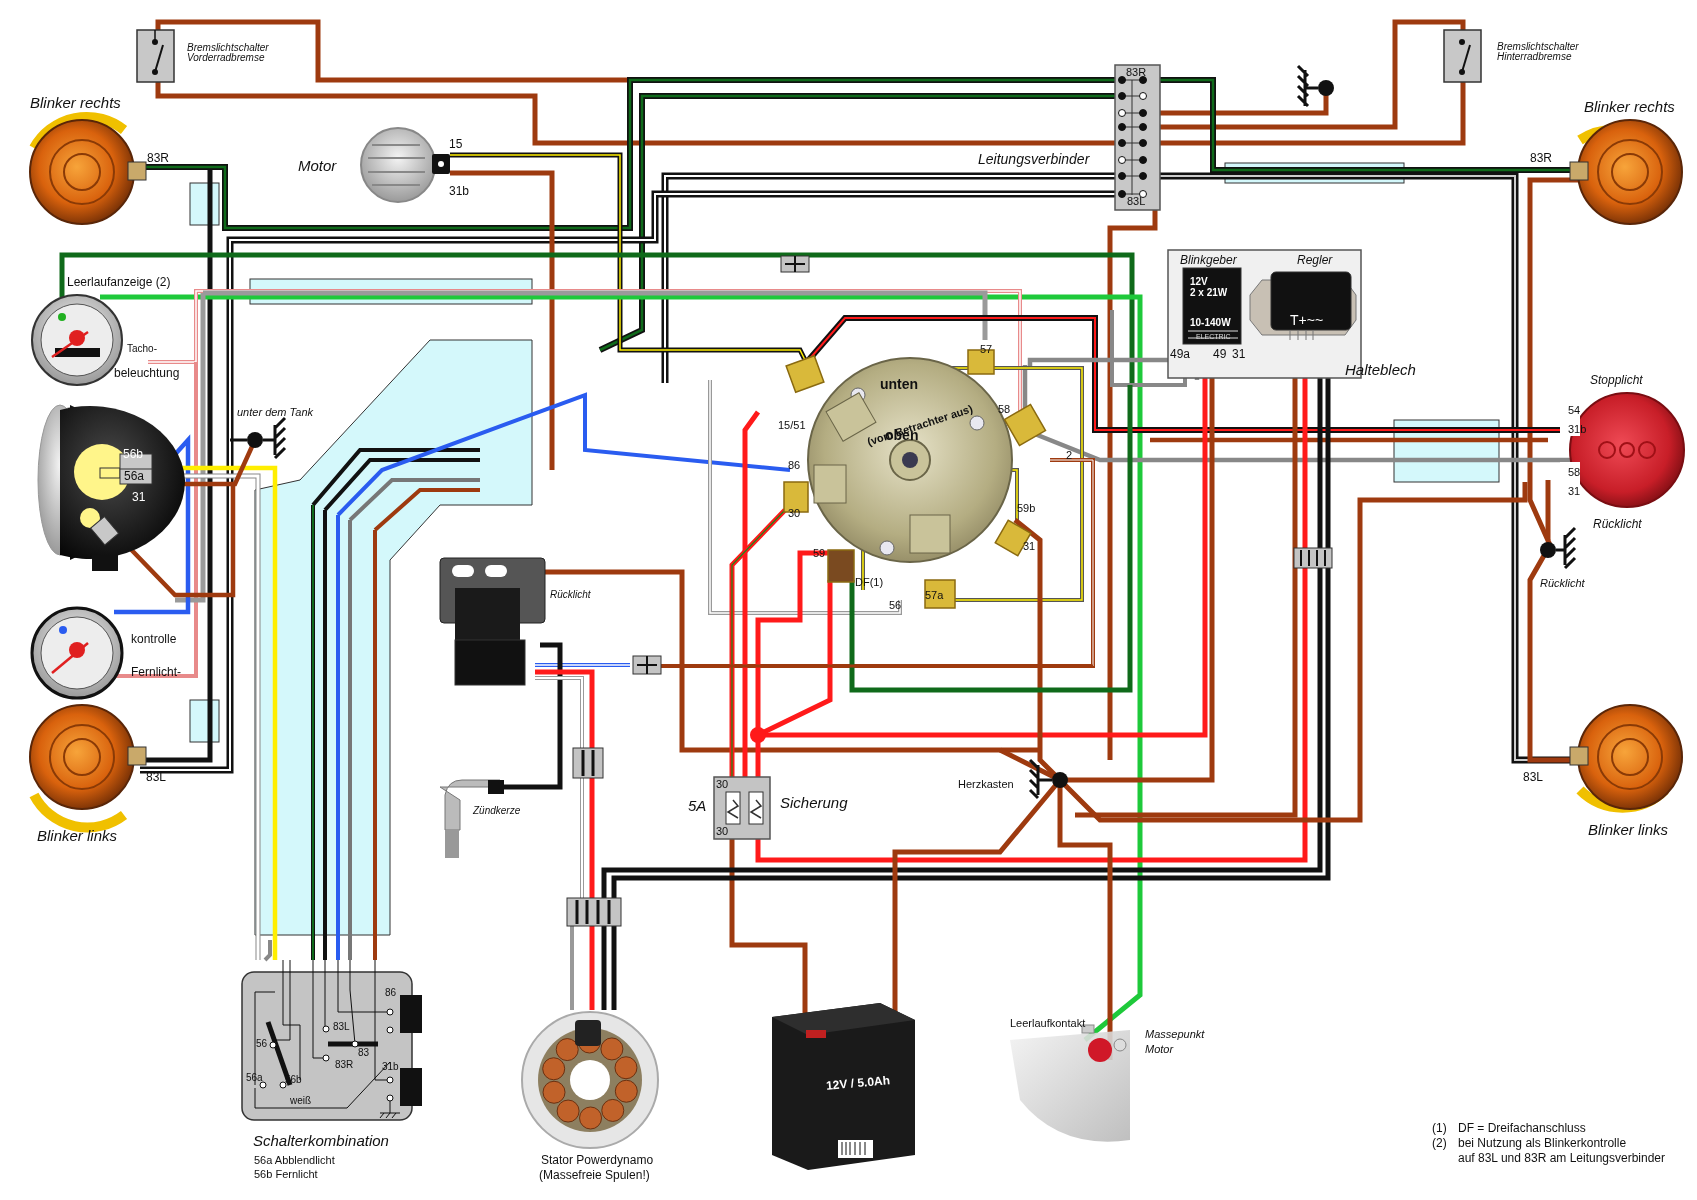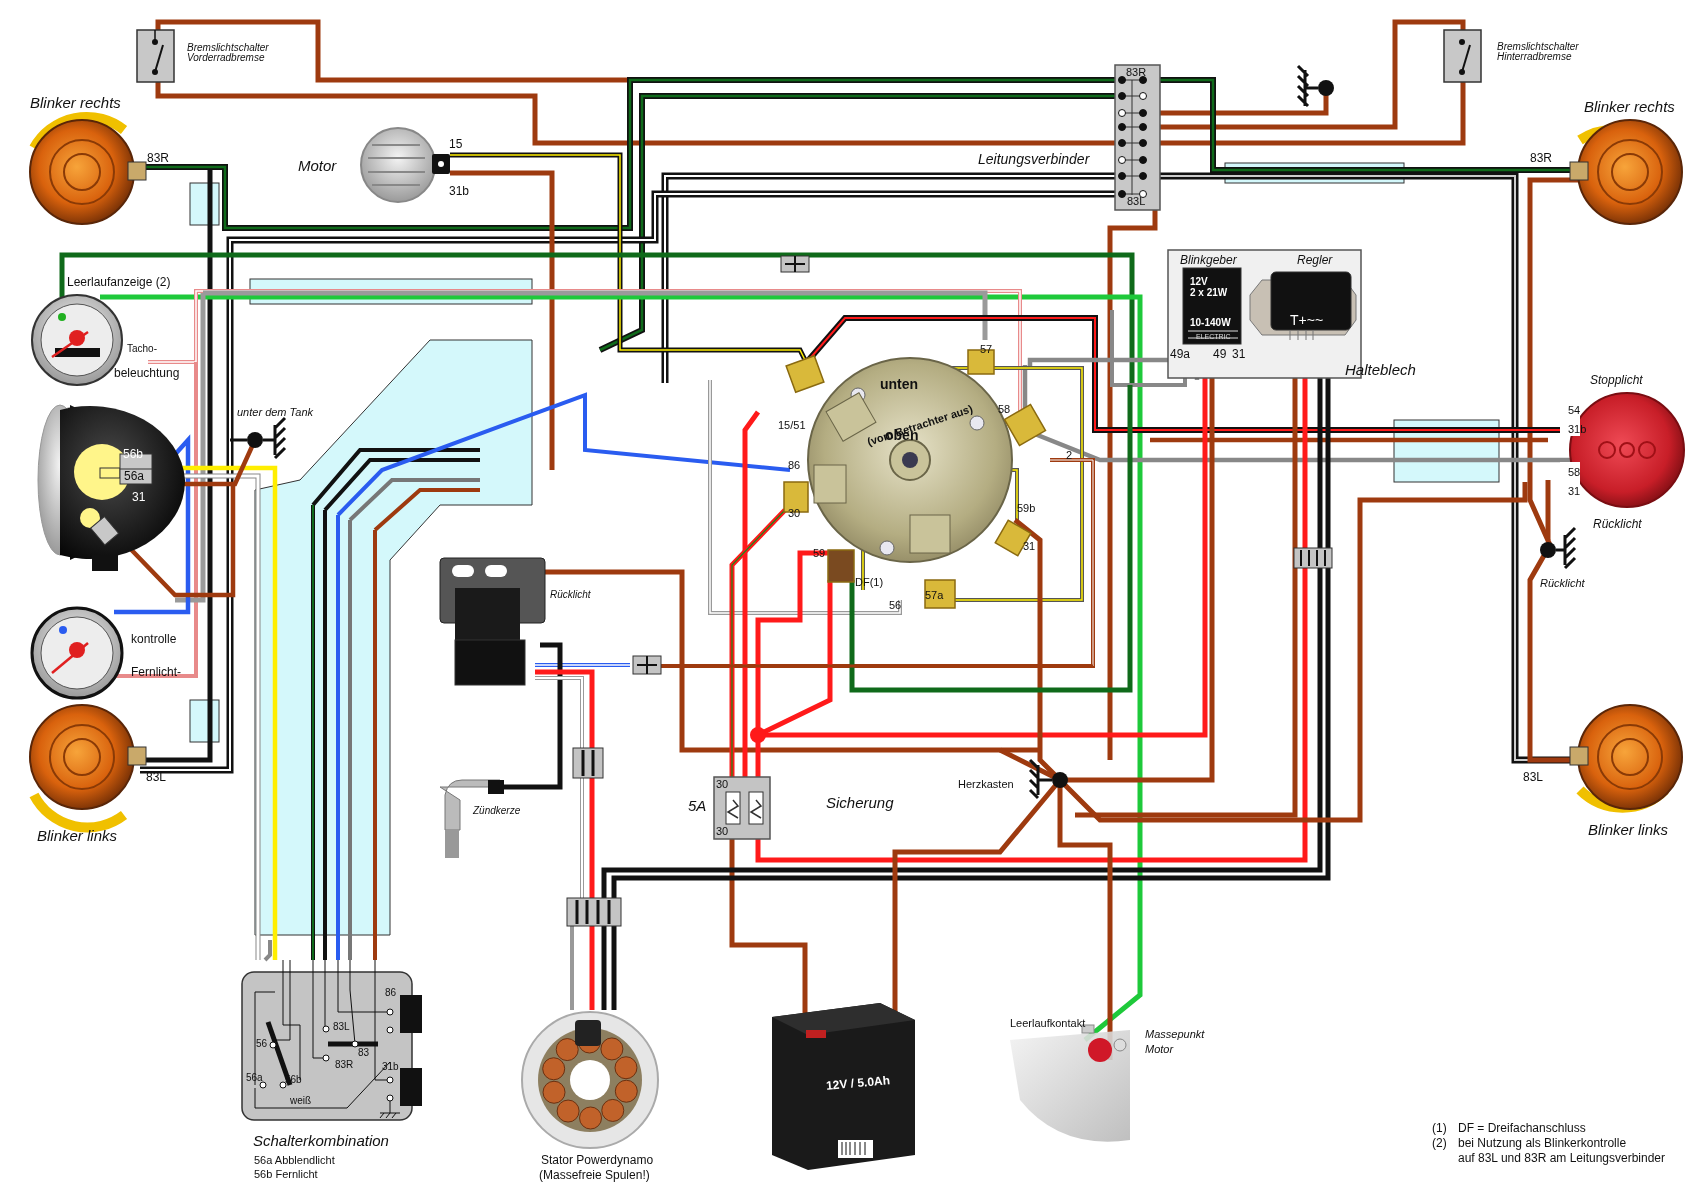--- a/index.html
+++ b/index.html
@@ -538,21 +538,21 @@
 <div class="lbl l11" style="left:1066px;top:450px;">2</div>
 <div class="lbl l11" style="left:998px;top:404px;">58</div>
 <div class="lbl l11" style="left:980px;top:344px;">57</div>
 <div class="lbl l14" style="left:880px;top:377px;font-weight:bold;">unten</div>
 <div class="lbl l14" style="left:885px;top:392px;font-weight:bold;margin-top:36px;">oben</div>
 <div class="lbl l11" style="left:865px;top:420px;transform:rotate(-18deg);font-weight:bold;">(vom Betrachter aus)</div>
 
 <div class="lbl it l13" style="left:550px;top:590px;">Rücklicht</div>
 <div class="lbl it l13" style="left:473px;top:806px;">Zündkerze</div>
 
-<div class="lbl it l15" style="left:780px;top:795px;margin-left:46px;">Sicherung</div>
+<div class="lbl it l15" style="left:780px;top:795px;">Sicherung</div>
 <div class="lbl it l15" style="left:688px;top:798px;">5A</div>
 <div class="lbl l11" style="left:716px;top:779px;">30</div>
 <div class="lbl l11" style="left:716px;top:826px;">30</div>
 
 <div class="lbl it l12" style="left:1180px;top:254px;">Blinkgeber</div>
 <div class="lbl l10" style="left:1190px;top:277px;color:#fff;font-weight:bold;">12V</div>
 <div class="lbl l10" style="left:1190px;top:288px;color:#fff;font-weight:bold;">2 x 21W</div>
 <div class="lbl l10" style="left:1190px;top:318px;color:#fff;font-weight:bold;">10-140W</div>
 <div class="lbl" style="left:1196px;top:333px;color:#ddd;font-size:7px;">ELECTRIC</div>
 <div class="lbl l12" style="left:1170px;top:348px;">49a</div>

